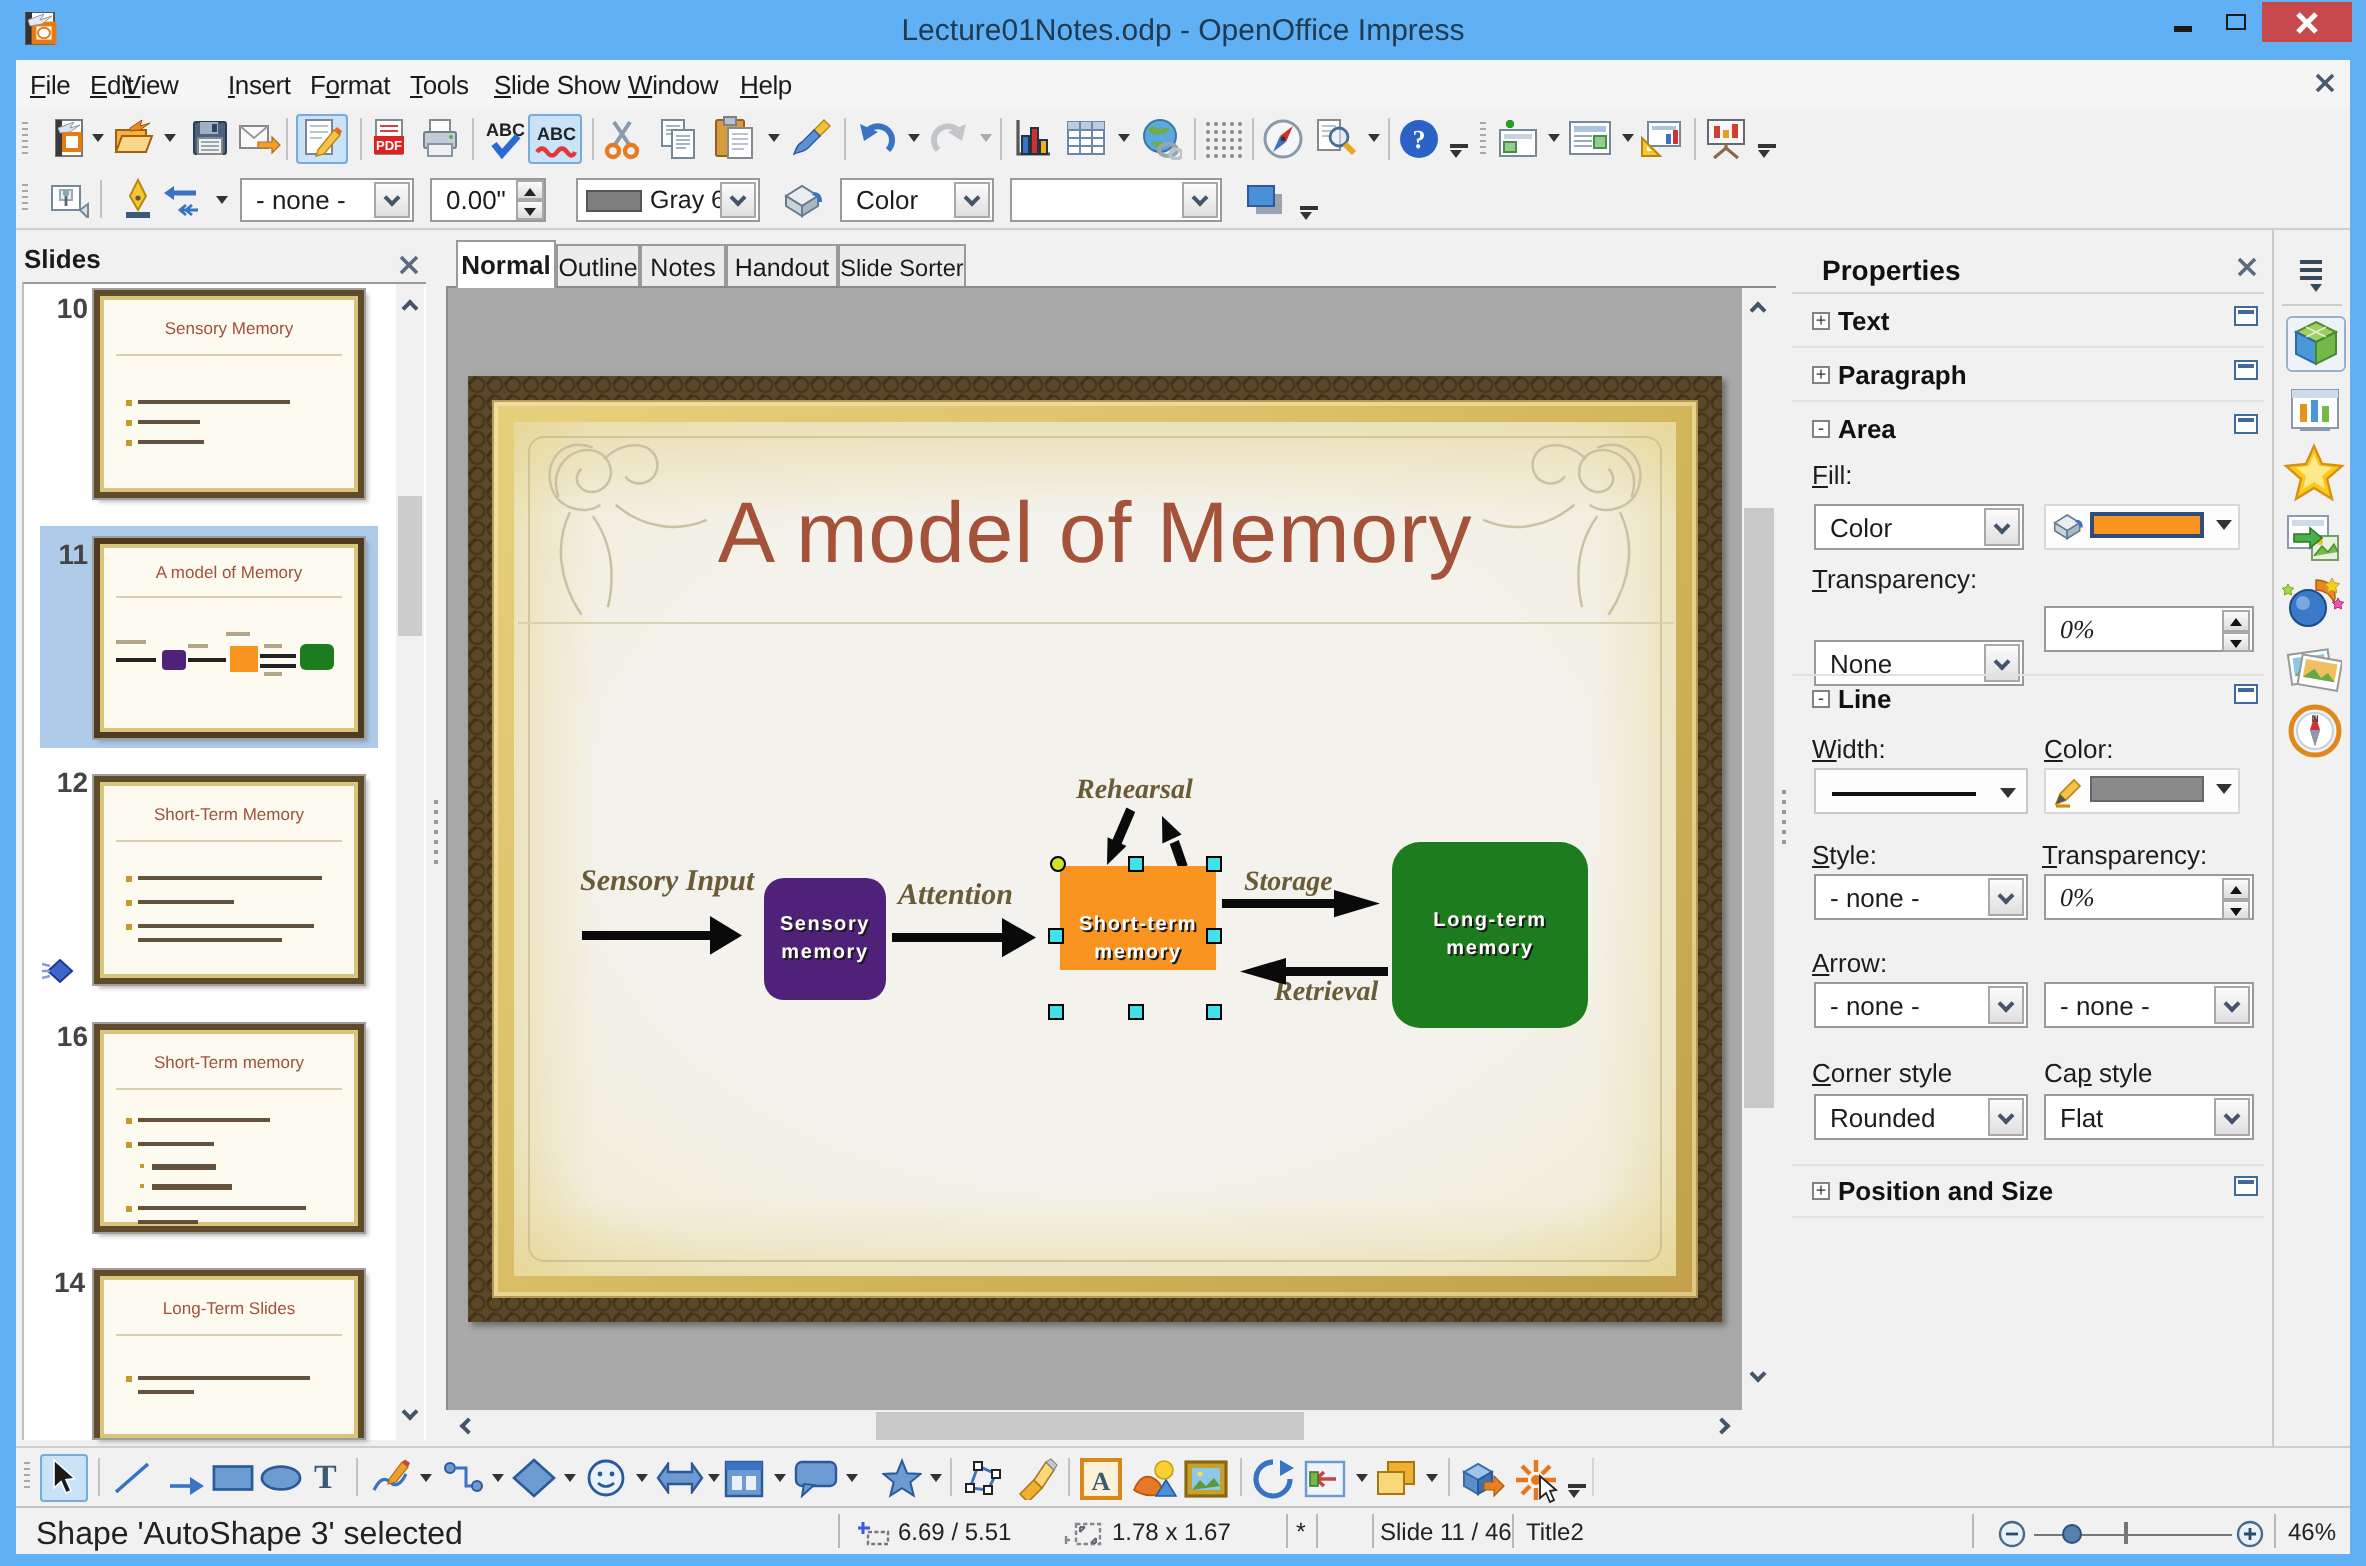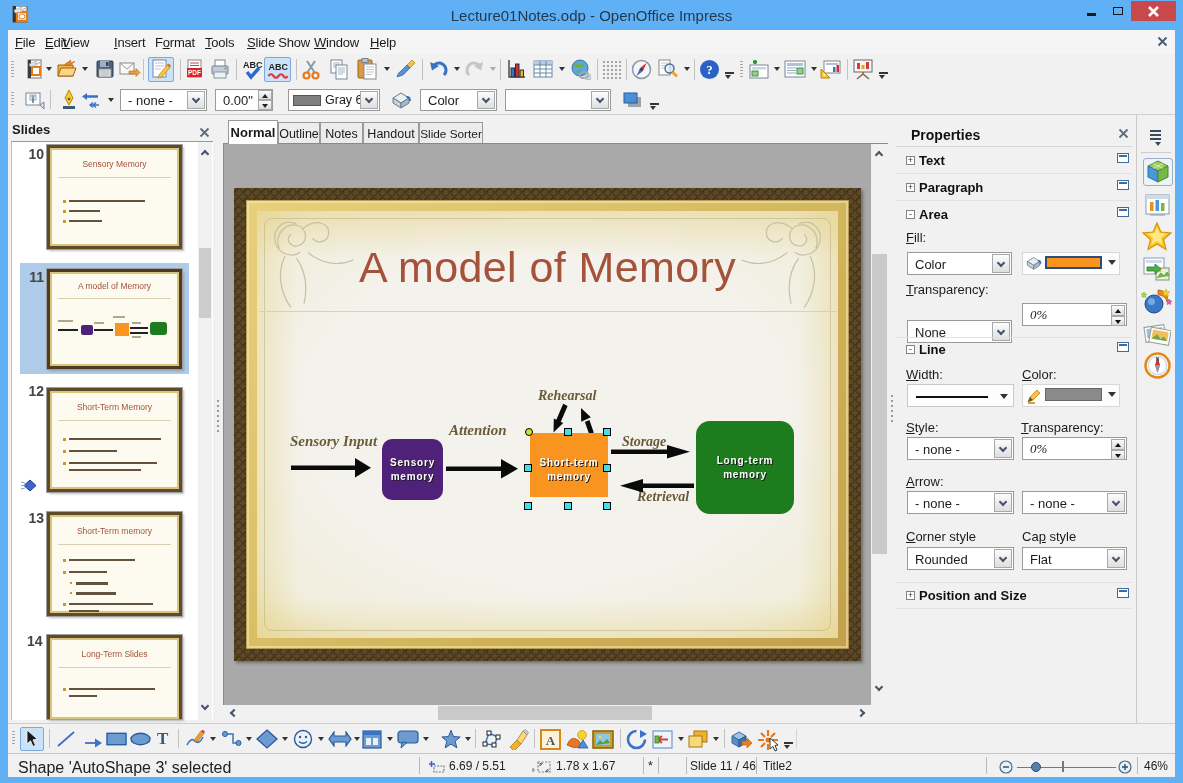--- a/index.html
+++ b/index.html
@@ -368,21 +368,21 @@
 
 <div class="a" style="left:12px;top:122px;font-weight:bold;font-size:13px">Slides</div>
 <svg class="a" style="left:199px;top:127px" width="11" height="11" viewBox="0 0 11 11">
     <path d="M1.5 1.5 L9.5 9.5 M9.5 1.5 L1.5 9.5" stroke="#5a6b7e" stroke-width="1.8"></path>
   </svg>
 <div class="a" style="left:11px;top:141px;width:202px;height:579px;background:#fff;border-top:1px solid #9a9a9a;border-left:1px solid #c0c0c0"></div>
 <div id="thumbs">
 <div class="lbl" style="left:27px;top:146px;width:17px;text-align:right">10</div>
 <div class="lbl" style="left:27px;top:269px;width:17px;text-align:right">11</div>
 <div class="lbl" style="left:27px;top:383px;width:17px;text-align:right">12</div>
-<div class="lbl" style="left:27px;top:510px;width:17px;text-align:right">13</div>
+<div class="lbl" style="left:27px;top:510px;width:17px;text-align:right">16</div>
 <div class="lbl" style="left:27px;top:633px;width:17px;">14</div>
 
 <div class="a" style="left:20px;top:263px;width:169px;height:111px;background:#aecbea"></div>
 
 <div class="thumbf" style="left:47px;top:145px;width:135px;height:104px">
  <div class="tt" style="top:11px">Sensory Memory</div>
  <div class="a" style="left:8px;top:29px;right:8px;height:1px;background:#d8cfae"></div>
  <div class="bsq" style="left:13px;top:52px"></div>
       <div class="bul" style="left:19px;top:52px;width:76px"></div>
  <div class="bsq" style="left:13px;top:62px"></div>
@@ -479,42 +479,42 @@
       <path d="M14 34 C8 18 22 6 34 10 C44 14 44 28 34 31 C26 33 20 25 26 19 M32 8 C18 2 6 14 10 28 C13 40 28 44 36 38 M38 14 C50 2 66 6 66 17 C66 27 54 30 49 23 M20 42 C12 58 14 78 26 96 M32 44 C42 58 44 74 40 92 M44 38 C58 50 76 53 92 46"></path>
     </svg>
 <svg class="a" style="left:734px;top:216px;transform:scaleX(-1)" width="95" height="105" viewBox="0 0 100 110" fill="none" stroke="#c9c1a4" stroke-width="1.3">
       <path d="M14 34 C8 18 22 6 34 10 C44 14 44 28 34 31 C26 33 20 25 26 19 M32 8 C18 2 6 14 10 28 C13 40 28 44 36 38 M38 14 C50 2 66 6 66 17 C66 27 54 30 49 23 M20 42 C12 58 14 78 26 96 M32 44 C42 58 44 74 40 92 M44 38 C58 50 76 53 92 46"></path>
     </svg>
 
 <div class="a" style="left:234px;top:243px;width:627px;text-align:center;font-size:43px;color:#a5523b;letter-spacing:0.4px">A model of Memory</div>
 <div class="a" style="left:259px;top:311px;width:578px;height:1px;background:#d9d2b2"></div>
 
 <div class="ital" style="left:290px;top:433px">Sensory Input</div>
-<div class="ital" style="left:449px;top:422px">Attention</div>
+<div class="ital" style="left:449px;top:440px">Attention</div>
 <div class="ital" style="left:538px;top:388px;font-size:14px">Rehearsal</div>
 <div class="ital" style="left:622px;top:434px;font-size:14px">Storage</div>
 <div class="ital" style="left:637px;top:489px;font-size:14px">Retrieval</div>
 <svg class="a" style="left:234px;top:370px" width="627" height="160" viewBox="0 0 627 160">
 <g fill="#0a0a0a">
 <path d="M57 100 h65 v-4.5 h-65 Z"></path>
         <path d="M121 88 l16 9.7 -16 9.7 Z"></path>
 <path d="M212 101 h57 v-4.5 h-57 Z"></path>
         <path d="M267 89 l17 9.8 -17 9.8 Z"></path>
 <path d="M377 84 h57 v-4.5 h-57 Z"></path>
         <path d="M433 75 l23 6.8 -23 6.8 Z"></path>
 <path d="M406 118 h54 v-4.5 h-54 Z"></path>
         <path d="M409 109 l-23 6.7 23 6.7 Z"></path>
 <path d="M329.2 33.8 l-7.3 17 4.4 2.2 7.3 -17 Z"></path>
         <path d="M319.5 62.5 L329.2 53 L319.8 48.6 Z"></path>
 <path d="M355.4 50 l4.4 12.6 -4.5 2 -4.4 -12.6 Z"></path>
         <path d="M347 38 L356.8 47.3 L347.2 51.7 Z"></path>
 </g>
 </svg>
 <div class="a" style="left:382px;top:439px;width:61px;height:61px;background:#4f2178;border-radius:10px;color:#fff;font-weight:bold;font-size:10px;letter-spacing:.8px;text-align:center;padding-top:17px;line-height:13.5px;text-shadow:1px 1px 0 #1a1a1a">Sensory<br>memory</div>
-<div class="a" style="left:530px;top:433px;width:78px;height:64px;background:#f8941f;color:#fff;font-weight:bold;font-size:10px;letter-spacing:.8px;text-align:center;padding-top:23px;line-height:13.5px;text-shadow:1px 1px 0 #1a1a1a">Short-term<br>memory</div>
+<div class="a" style="left:530px;top:433px;width:78px;height:52px;background:#f8941f;color:#fff;font-weight:bold;font-size:10px;letter-spacing:.8px;text-align:center;padding-top:23px;line-height:13.5px;text-shadow:1px 1px 0 #1a1a1a">Short-term<br>memory</div>
 <div class="a" style="left:696px;top:421px;width:98px;height:93px;background:#1d7c1d;border-radius:14px;color:#fff;font-weight:bold;font-size:10px;letter-spacing:.8px;text-align:center;padding-top:33px;line-height:13.5px;text-shadow:1px 1px 0 #1a1a1a">Long-term<br>memory</div>
 
 <div class="hdl" style="left:525px;top:428px;border-radius:50%;background:#cde32c"></div>
 <div class="hdl" style="left:564px;top:428px"></div>
 <div class="hdl" style="left:603px;top:428px"></div>
 <div class="hdl" style="left:524px;top:464px"></div>
 <div class="hdl" style="left:603px;top:464px"></div>
 <div class="hdl" style="left:524px;top:502px"></div>
 <div class="hdl" style="left:564px;top:502px"></div>
 <div class="hdl" style="left:603px;top:502px"></div>

